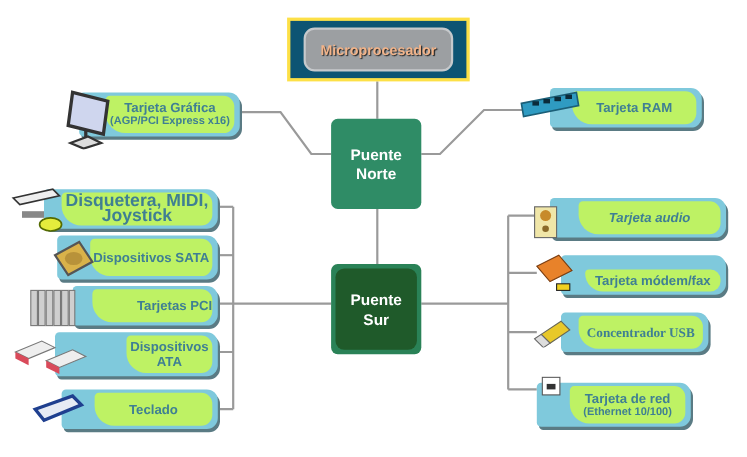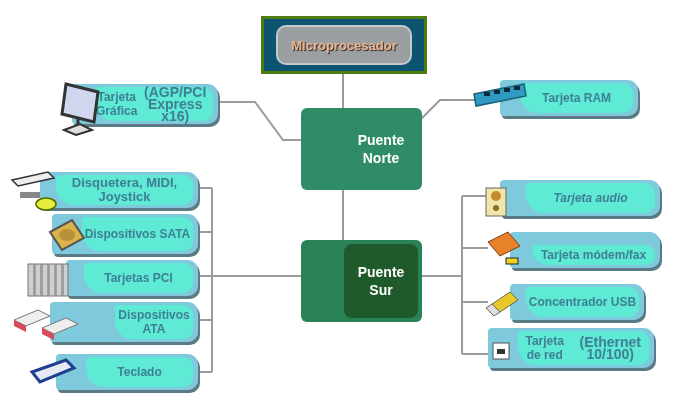--- a/index.html
+++ b/index.html
@@ -1,32 +1,32 @@
 <!DOCTYPE html>
 <html><head>
 <meta charset="utf-8">
 <style>
   html,body{margin:0;padding:0;background:#ffffff;}
   body{width:679px;height:415px;position:relative;overflow:hidden;font-family:"Liberation Sans",sans-serif;}
   .abs{position:absolute;}
   svg.lines{position:absolute;left:0;top:0;}
   
-  .cpu{left:261px;top:16px;width:166px;height:58px;background:#4d7c0f;box-sizing:border-box;padding:3px;}
+  .cpu{left:261px;top:16px;width:166px;height:58px;background:#fde047;box-sizing:border-box;padding:3px;}
   .cpu-inner{width:100%;height:100%;background:#0d5473;box-sizing:border-box;padding:6px 12px;}
   .cpu-pill{width:100%;height:100%;background:#9c9fa2;border:2px solid #c6c9cc;border-radius:10px;box-sizing:border-box;display:flex;align-items:center;justify-content:center;
     color:#f2b48a;font-weight:bold;font-size:13px;text-shadow:1px 1px 1px #222;}
   
-  .bridge{width:82px;border-radius:6px;display:flex;align-items:center;justify-content:center;text-align:center;color:#fff;font-weight:bold;font-size:14px;line-height:18px;padding-left:39px;}
+  .bridge{width:82px;border-radius:6px;display:flex;align-items:center;justify-content:center;text-align:center;color:#fff;font-weight:bold;font-size:14px;line-height:18px;}
   .north{left:301px;top:108px;height:82px;background:#2f8c66;}
   .south{left:301px;top:240px;height:82px;background:#2a8257;}
   .south-inner{width:74px;height:74px;background:#1f5a2a;border-radius:8px;display:flex;align-items:center;justify-content:center;}
   
   .tag{position:absolute;height:36px;background:#7fc9dc;border-radius:4px 10px 10px 4px;box-shadow:2px 3px 0 #5a7b84;}
-  .tag-face{position:absolute;top:3px;right:5px;bottom:3px;background:#5eead4;border-radius:4px 10px 10px 18px;display:flex;flex-direction:row;align-items:center;justify-content:center;color:#3f7f93;font-weight:bold;font-size:12px;line-height:14px;text-align:center;}
-  .tag-face .sub{font-size:14px;line-height:12px;}
+  .tag-face{position:absolute;top:3px;right:5px;bottom:3px;background:#bef264;border-radius:4px 10px 10px 18px;display:flex;flex-direction:column;align-items:center;justify-content:center;color:#3f7f93;font-weight:bold;font-size:12px;line-height:14px;text-align:center;}
+  .tag-face .sub{font-size:10px;line-height:12px;}
   .icon{position:absolute;}
 </style>
 </head>
 <body>
 
 <svg class="lines" width="679" height="415">
   <g stroke="#9a9a9a" stroke-width="2" fill="none">
     <line x1="343" y1="74" x2="343" y2="108"></line>
     <line x1="343" y1="190" x2="343" y2="240"></line>
     <polyline points="215,102 255,102 283,140 301,140"></polyline>
@@ -84,41 +84,41 @@
   <g fill="#0b2b3a">
       <rect x="14" y="12" width="6" height="4"></rect>
       <rect x="24" y="10" width="6" height="4"></rect>
       <rect x="34" y="8" width="6" height="4"></rect>
       <rect x="44" y="6" width="6" height="4"></rect>
     </g>
 </svg>
 
 <div class="tag" style="left:40px;top:172px;width:158px;">
   <div class="tag-face" style="left:16px;">
-      <span style="font-size:13px;">Disquetera, MIDI, Joystick</span>
+      <span style="font-size:16px;">Disquetera, MIDI, Joystick</span>
     </div>
 </div>
 <svg class="icon" style="left:8px;top:170px;" width="56" height="42">
   <polygon points="4,10 40,2 46,8 10,16" fill="#eee" stroke="#333" stroke-width="1.5"></polygon>
   <rect x="12" y="22" width="20" height="6" fill="#888"></rect>
   <ellipse cx="38" cy="34" rx="10" ry="6" fill="#e5ec3c" stroke="#556b00" stroke-width="1.5"></ellipse>
 </svg>
 
 <div class="tag" style="left:52px;top:214px;width:146px;height:40px;">
   <div class="tag-face" style="left:30px;gap:26px;">
       <span>Dispositivos SATA</span>
     </div>
 </div>
 <svg class="icon" style="left:44px;top:218px;" width="44" height="36">
   <polygon points="6,14 28,2 40,20 18,32" fill="#d9b24a" stroke="#555" stroke-width="2"></polygon>
   <ellipse cx="23" cy="17" rx="8" ry="6" fill="#b8923a"></ellipse>
 </svg>
 
 <div class="tag" style="left:66px;top:260px;width:132px;">
-  <div class="tag-face" style="left:18px;">
+  <div class="tag-face" style="left:18px;align-items:flex-end;">
       <span>Tarjetas PCI</span>
     </div>
 </div>
 <svg class="icon" style="left:26px;top:262px;" width="44" height="36">
   <g fill="#cfcfcf" stroke="#777">
       <rect x="2" y="2" width="6" height="32"></rect>
       <rect x="9" y="2" width="6" height="32"></rect>
       <rect x="16" y="2" width="6" height="32"></rect>
       <rect x="23" y="2" width="6" height="32"></rect>
       <rect x="30" y="2" width="6" height="32"></rect>
@@ -161,31 +161,31 @@
 <div class="tag" style="left:510px;top:232px;width:150px;">
   <div class="tag-face" style="left:22px;margin-top:10px;">
       <span>Tarjeta módem/fax</span>
     </div>
 </div>
 <svg class="icon" style="left:484px;top:228px;" width="40" height="42">
   <polygon points="4,14 24,4 36,18 16,28" fill="#e8822a" stroke="#7a3d10"></polygon>
   <rect x="22" y="30" width="12" height="6" fill="#f0d020" stroke="#222"></rect>
 </svg>
 
-<div class="tag" style="left:510px;top:284px;width:134px;">
+<div class="tag" style="left:510px;top:284px;width:134px;font-family:Liberation Serif, serif;">
   <div class="tag-face" style="left:16px;">
       <span>Concentrador USB</span>
     </div>
 </div>
 <svg class="icon" style="left:484px;top:286px;" width="40" height="30">
   <polygon points="8,18 26,6 34,14 16,26" fill="#e8c82a" stroke="#665"></polygon>
   <polygon points="2,22 8,18 16,26 10,30" fill="#ddd" stroke="#666"></polygon>
 </svg>
 
-<div class="tag" style="left:488px;top:328px;width:140px;height:40px;padding-left:26px;">
+<div class="tag" style="left:488px;top:348px;width:140px;height:40px;">
   <div class="tag-face" style="left:30px;">
       <span>Tarjeta de red</span>
       <span class="sub">(Ethernet 10/100)</span>
     </div>
 </div>
 <svg class="icon" style="left:492px;top:342px;" width="18" height="18">
   <rect x="1" y="1" width="16" height="16" fill="#fff" stroke="#555"></rect>
   <rect x="5" y="7" width="8" height="5" fill="#333"></rect>
 </svg>
 

